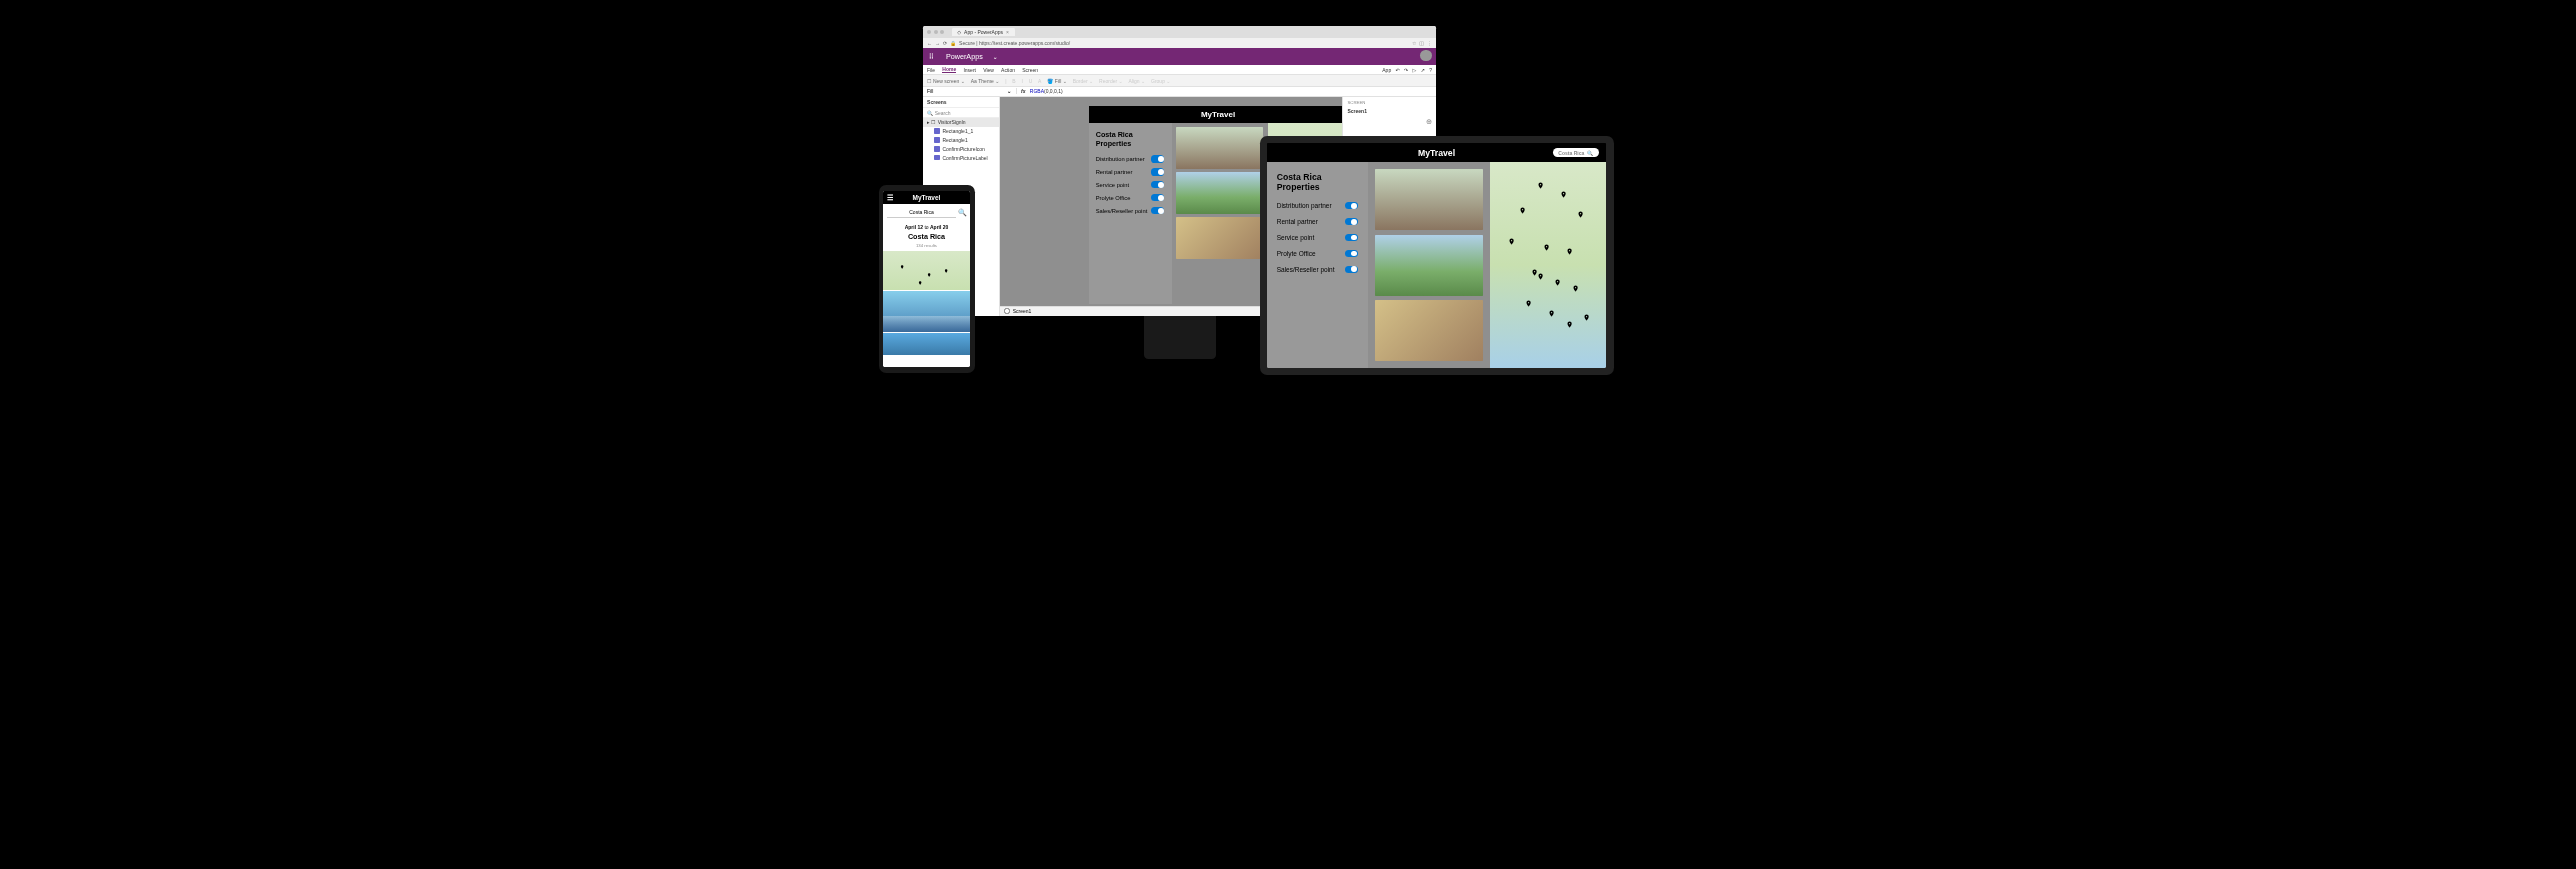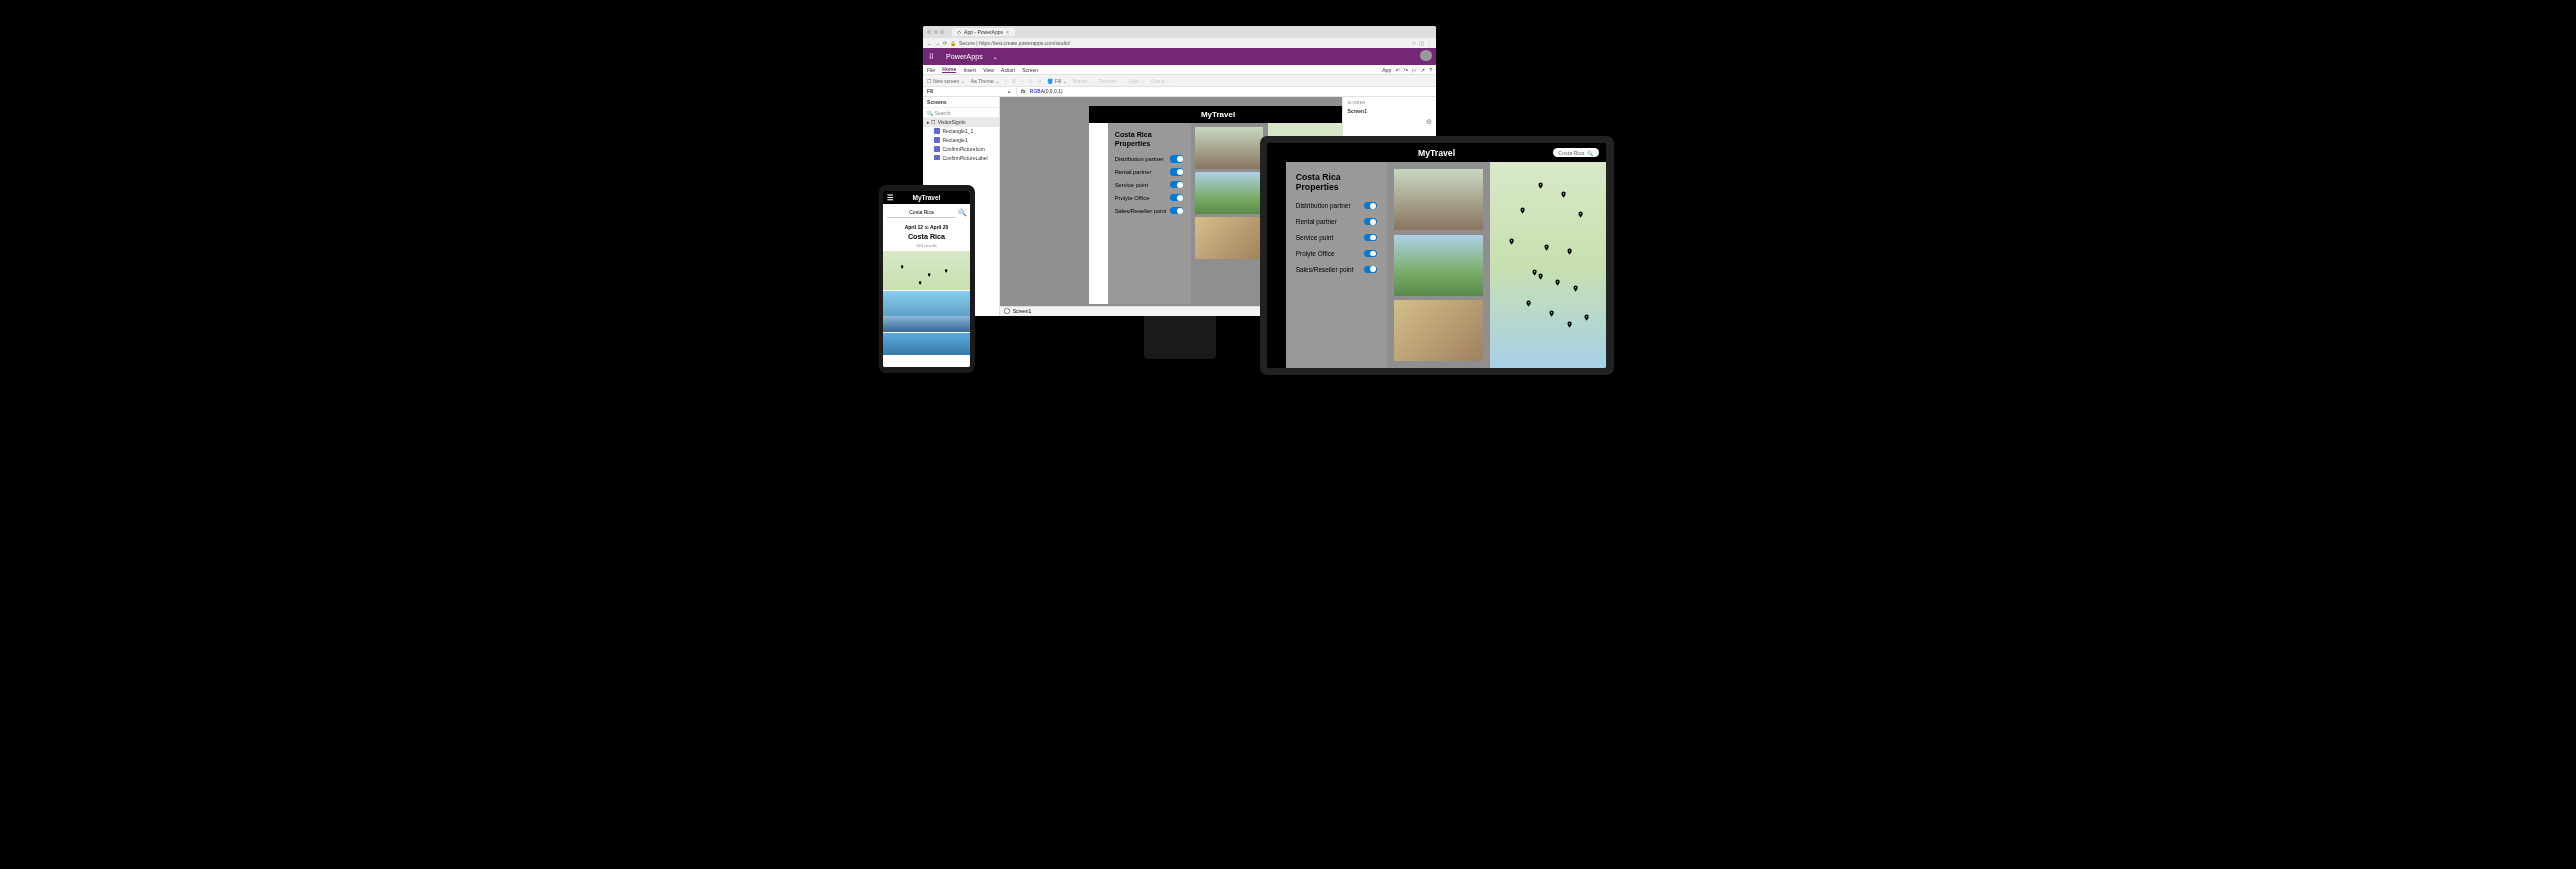--- a/index.html
+++ b/index.html
@@ -54,21 +54,21 @@
 .canvas-footer .right { margin-left: auto; display: flex; align-items: center; gap: 4.3px; }
 .radio-dot { width: 5.8px; height: 5.8px; border-radius: 50%; border: 0.7px solid #888; display: inline-block; }
 .radio-dot.on { background: #333; border-color: #333; }
 .props-panel { position: absolute; right: 0; top: 0; width: 94px; background: #fff; border-left: 0.7px solid #e1e1e1; height: 100%; font-size: 5px; }
 .props-panel .sec-label { color: #888; padding: 2.9px 4.3px; font-size: 4.3px; text-transform: uppercase; }
 .props-panel .sec-val { padding: 0 4.3px 2.9px; color: #333; font-weight: 600; }
 
 
 .app-header { background: #000; color: #fff; height: 17.4px; display: flex; align-items: center; justify-content: center; font-weight: bold; font-size: 8px; position: relative; }
 .app-header .search-pill { position: absolute; right: 4.3px; background: #fff; color: #888; font-size: 5px; border-radius: 7.2px; padding: 1.4px 5.8px; display: flex; align-items: center; gap: 2.9px; }
-.app-body { display: flex; background: #8f8f8f; margin-left: 19px; }
+.app-body { display: flex; background: #8f8f8f; }
 .filters { width: 87px; background: #999; padding: 7.2px; }
 .filters h3 { font-size: 7.2px; font-weight: bold; margin-bottom: 7.2px; color: #000; }
 .filter-row { display: flex; justify-content: space-between; align-items: center; font-size: 5.8px; margin-bottom: 5.8px; color: #000; }
 .toggle { width: 13px; height: 7.2px; background: #0078d4; border-radius: 3.6px; position: relative; }
 .toggle::after { content: ''; position: absolute; right: 0.7px; top: 0.7px; width: 5.8px; height: 5.8px; background: #fff; border-radius: 50%; }
 .gallery { flex: 1; padding: 4.3px; overflow: hidden; }
 .photo { background: linear-gradient(135deg, #a8c8a0, #7ba05b); height: 42px; margin-bottom: 2.9px; border-radius: 0.7px; position: relative; }
 .photo.p1 { background: linear-gradient(180deg, #c8d8c0 0%, #8a7560 100%); }
 .photo.p2 { background: linear-gradient(180deg, #b0d0e8 0%, #7aae6a 60%, #5a8a4a 100%); }
 .photo.p3 { background: linear-gradient(135deg, #d4c088, #a08060); }

